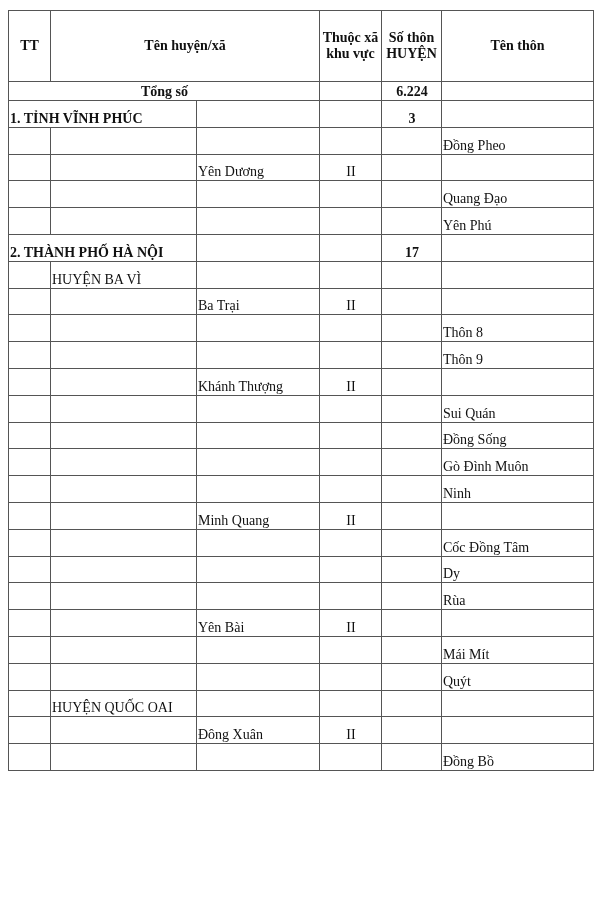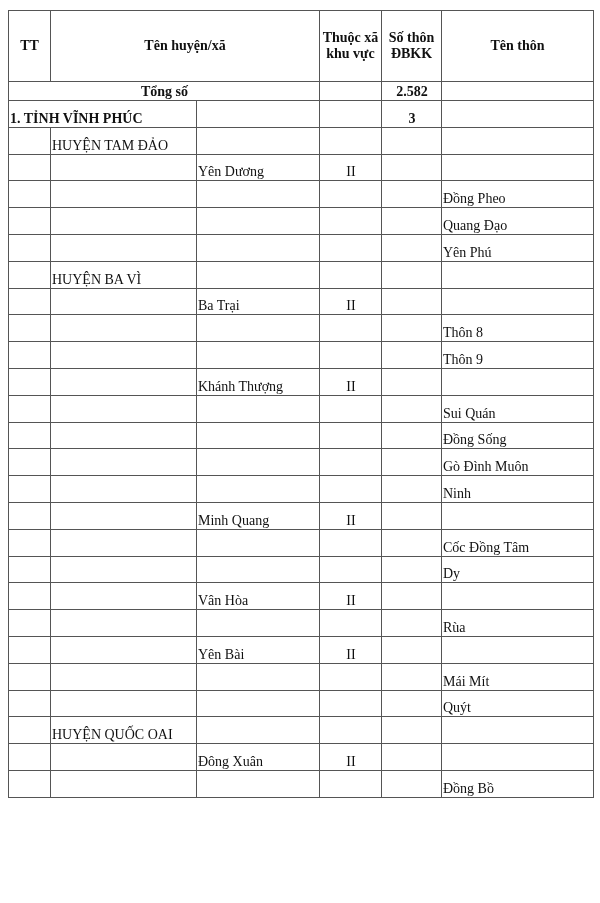--- a/index.html
+++ b/index.html
@@ -30,79 +30,78 @@
       <col class="c-com">
       <col class="c-kv">
       <col class="c-num">
       <col class="c-vil">
   </colgroup>
   <thead>
     <tr>
       <th>TT</th>
       <th colspan="2">Tên huyện/xã</th>
       <th>Thuộc xã khu vực</th>
-      <th>Số thôn ĐBKK</th>
+      <th>Số thôn HUYỆN</th>
       <th>Tên thôn</th>
     </tr>
   </thead>
   <tbody id="tbody">
     <tr class="total">
       <td colspan="3" class="c">Tổng số</td>
       <td></td>
-      <td class="c">2.582</td>
+      <td class="c">6.224</td>
       <td></td>
     </tr>
   <tr class="r">
         <td class="prov" colspan="2">1. TỈNH VĨNH PHÚC</td>
         <td></td>
         <td></td>
         <td class="c b">3</td>
         <td></td>
       </tr>
       <tr class="r">
         <td></td>
-        <td>HUYỆN TAM ĐẢO</td>
-        <td></td>
-        <td class="c"></td>
-        <td></td>
-        <td class="vil"></td>
+        <td></td>
+        <td></td>
+        <td class="c"></td>
+        <td></td>
+        <td class="vil">Đồng Pheo</td>
       </tr>
       <tr class="r">
         <td></td>
         <td></td>
         <td>Yên Dương</td>
         <td class="c">II</td>
         <td></td>
         <td class="vil"></td>
       </tr>
       <tr class="r">
         <td></td>
         <td></td>
         <td></td>
         <td class="c"></td>
         <td></td>
-        <td class="vil">Đồng Pheo</td>
-      </tr>
-      <tr class="r">
-        <td></td>
-        <td></td>
-        <td></td>
-        <td class="c"></td>
-        <td></td>
         <td class="vil">Quang Đạo</td>
       </tr>
       <tr class="r">
         <td></td>
         <td></td>
         <td></td>
         <td class="c"></td>
         <td></td>
         <td class="vil">Yên Phú</td>
       </tr>
       <tr class="r">
+        <td class="prov" colspan="2">2. THÀNH PHỐ HÀ NỘI</td>
+        <td></td>
+        <td></td>
+        <td class="c b">17</td>
+        <td></td>
+      </tr>
+      <tr class="r">
         <td></td>
         <td>HUYỆN BA VÌ</td>
         <td></td>
         <td class="c"></td>
         <td></td>
         <td class="vil"></td>
       </tr>
       <tr class="r">
         <td></td>
         <td></td>
@@ -183,28 +182,20 @@
         <td></td>
         <td class="vil">Cốc Đồng Tâm</td>
       </tr>
       <tr class="r">
         <td></td>
         <td></td>
         <td></td>
         <td class="c"></td>
         <td></td>
         <td class="vil">Dy</td>
-      </tr>
-      <tr class="r">
-        <td></td>
-        <td></td>
-        <td>Vân Hòa</td>
-        <td class="c">II</td>
-        <td></td>
-        <td class="vil"></td>
       </tr>
       <tr class="r">
         <td></td>
         <td></td>
         <td></td>
         <td class="c"></td>
         <td></td>
         <td class="vil">Rùa</td>
       </tr>
       <tr class="r">

